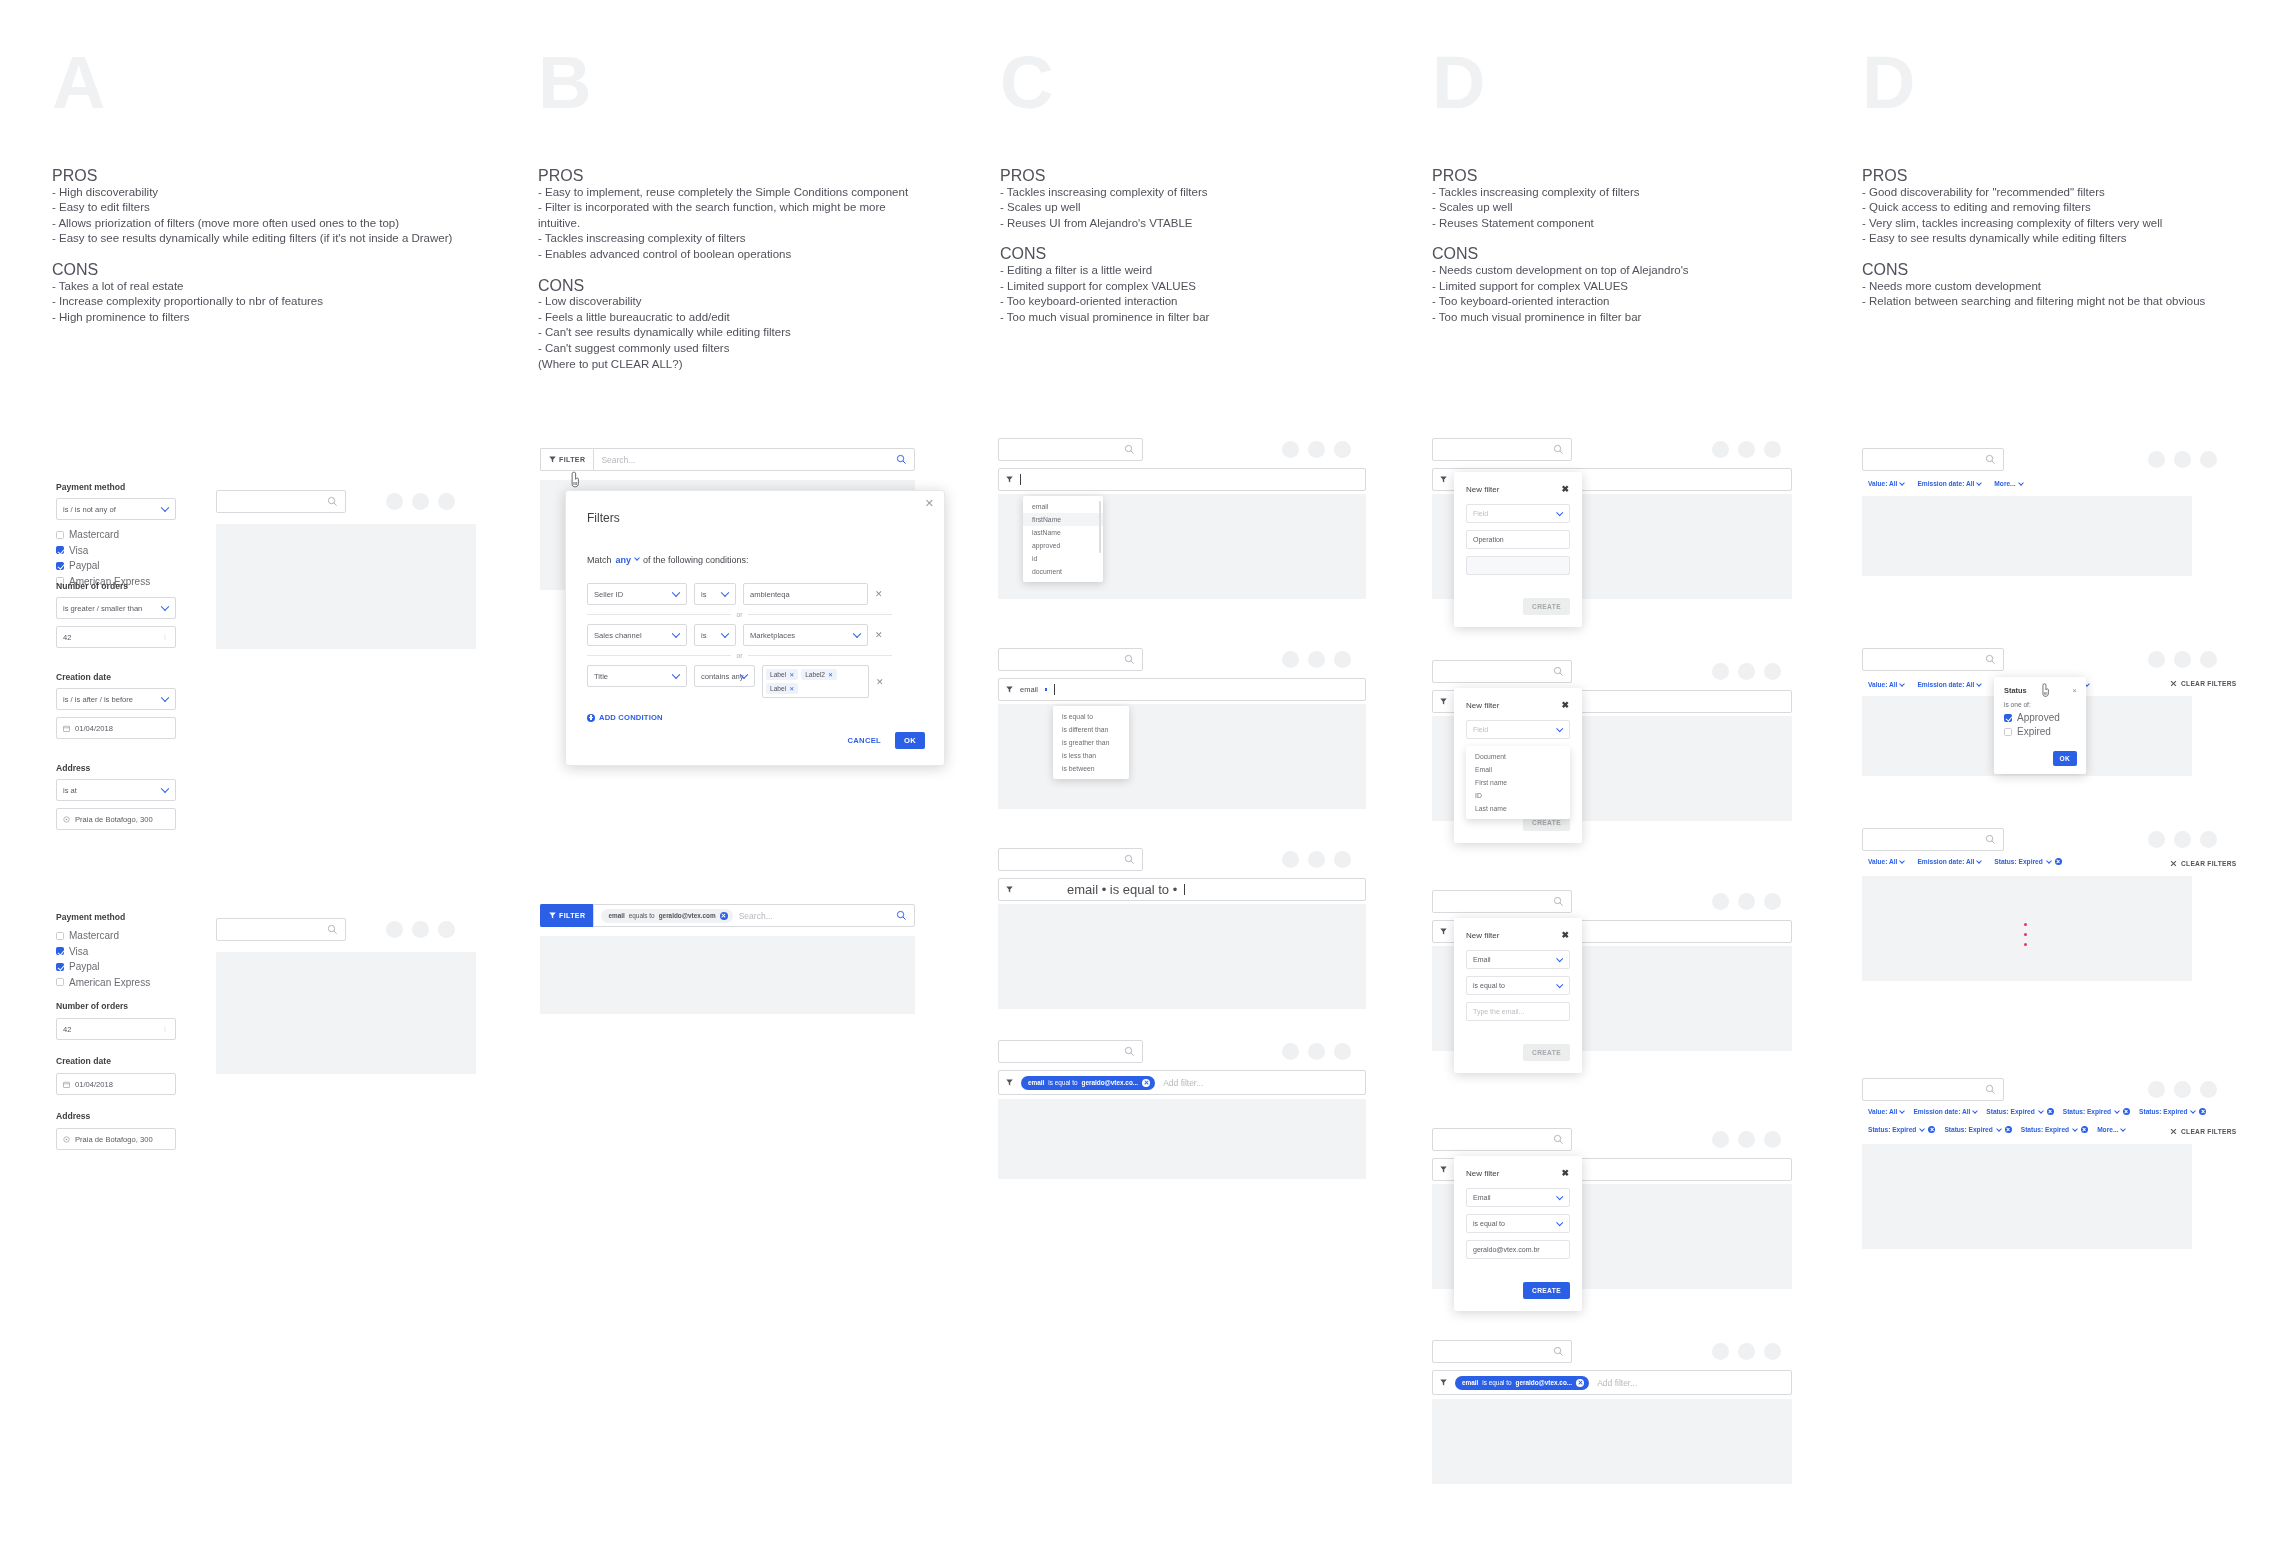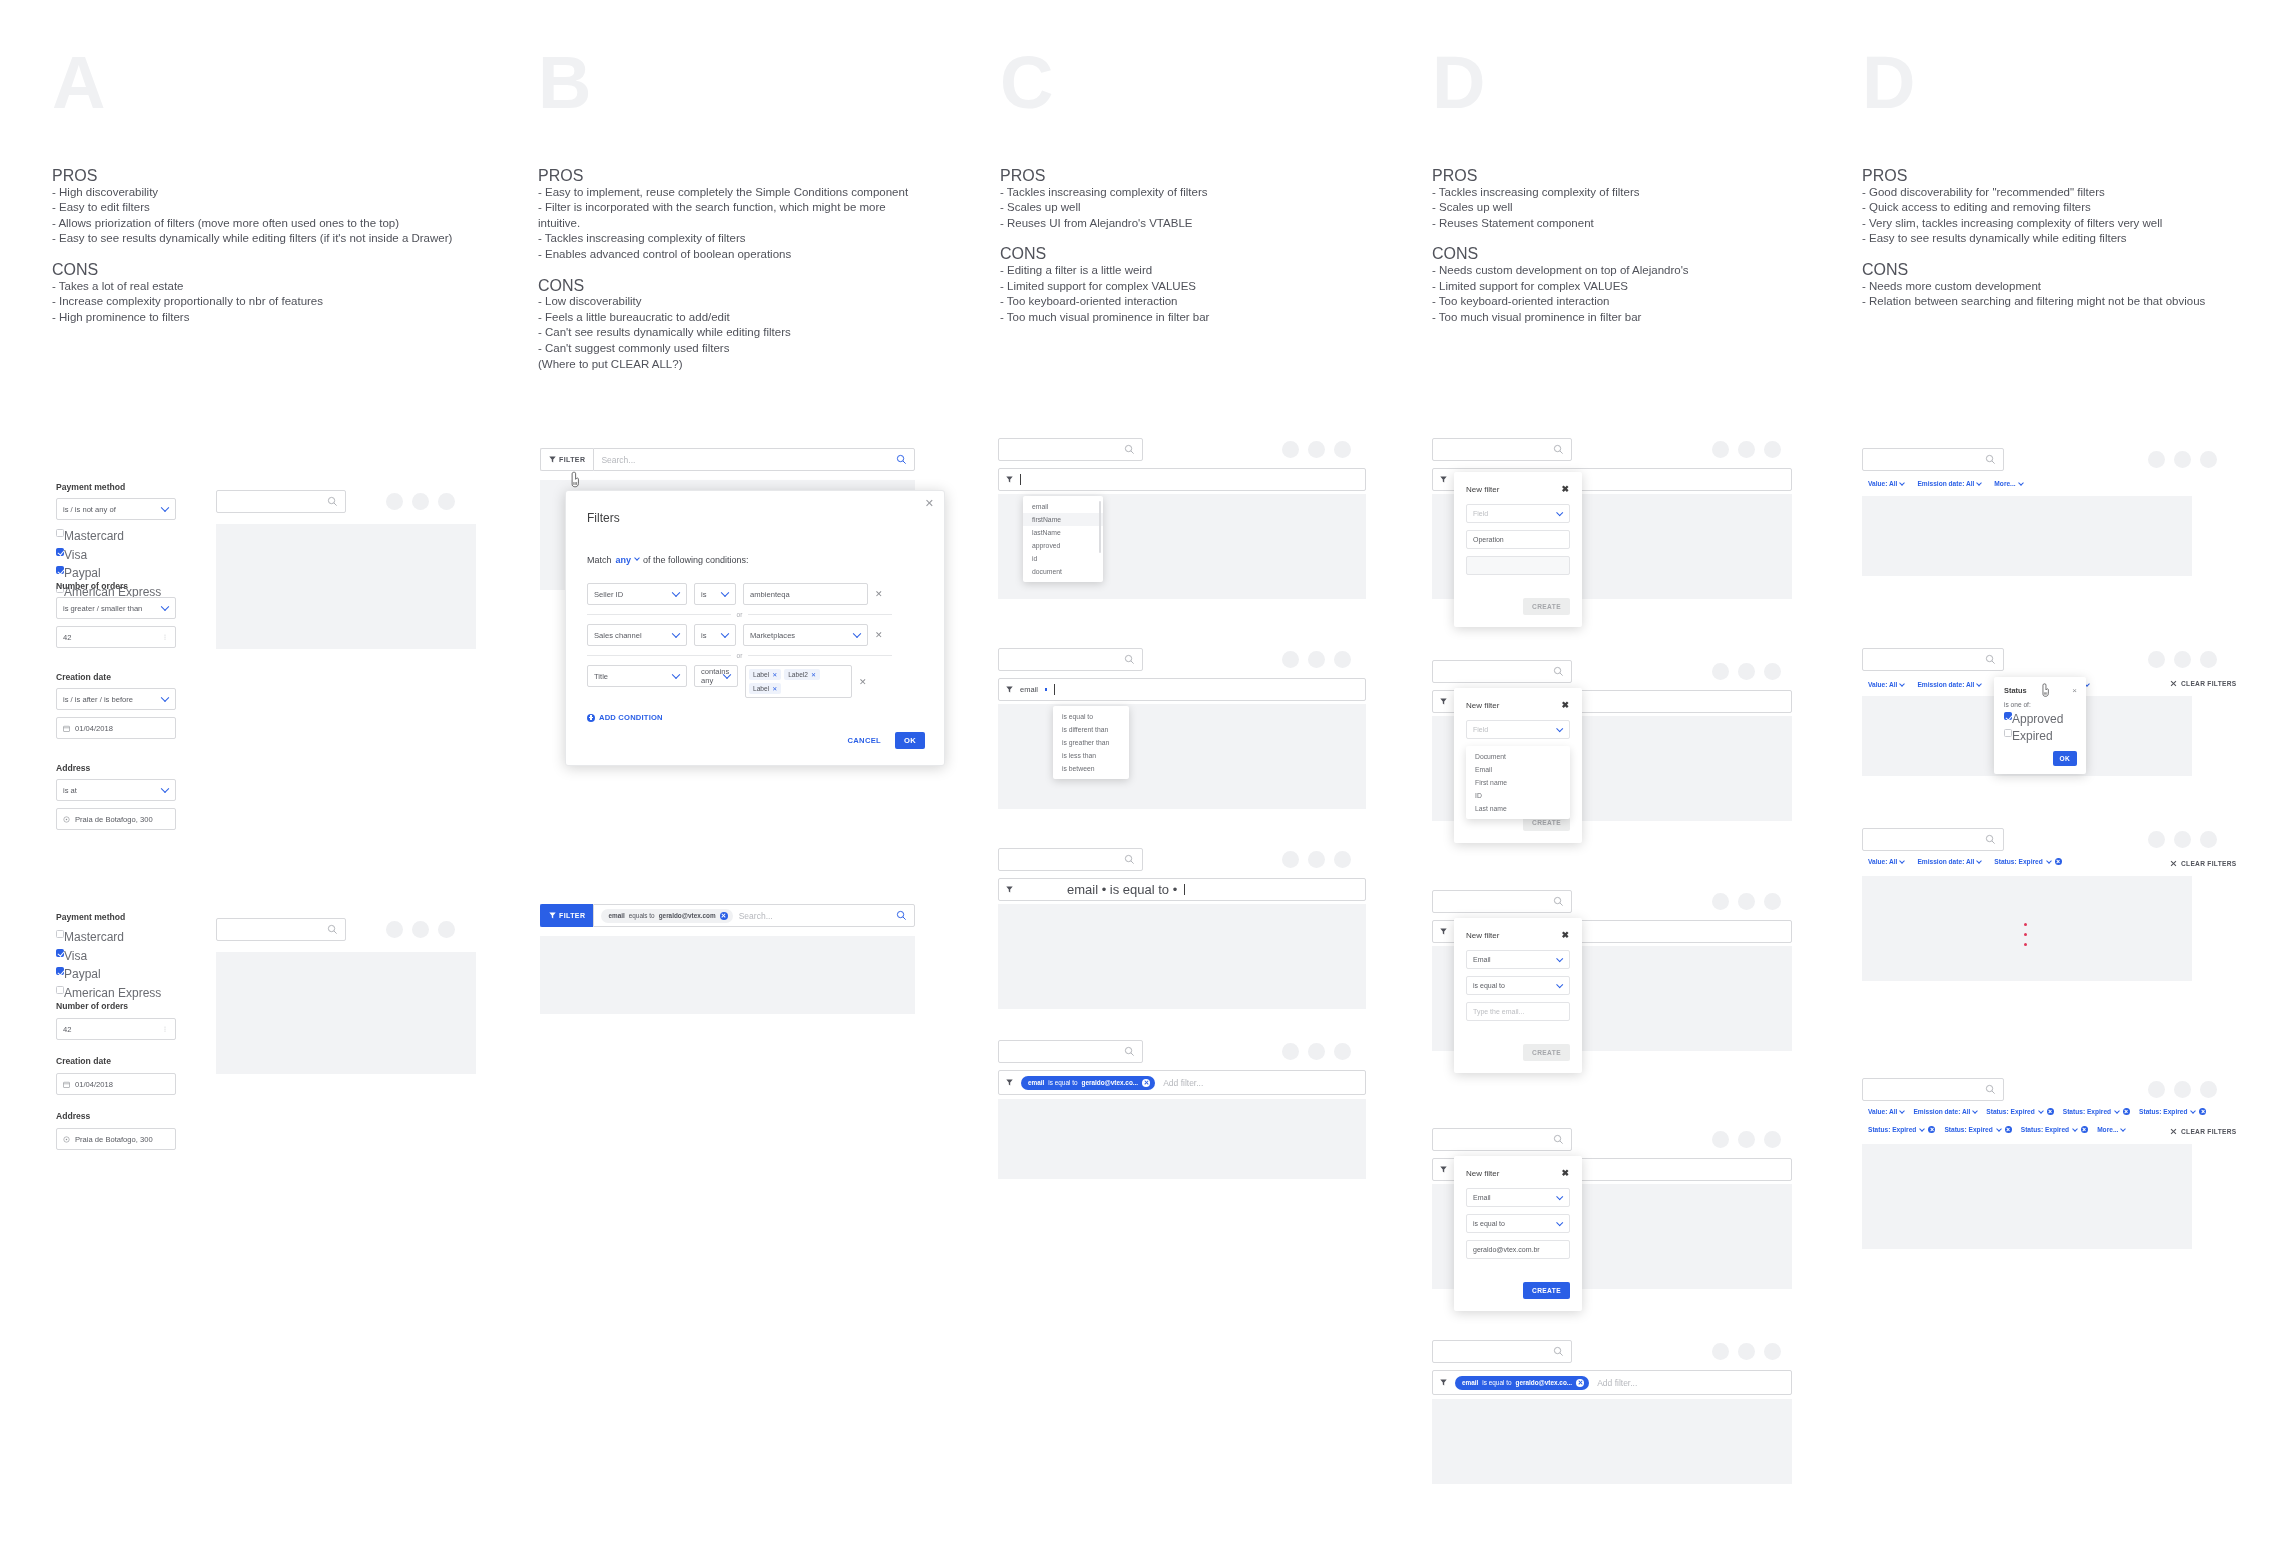--- a/index.html
+++ b/index.html
@@ -42,21 +42,21 @@
     height:22px; border:1px solid #d8d9dc; background:#fff; border-radius:2px;
     display:flex; align-items:center; padding:0 6px; font-size:7.6px; color:#585a61;
     position:relative;
   }
   .finput.hasChev::after {
     content:""; position:absolute; right:7px; top:50%; width:5px; height:5px;
     border-right:1.3px solid #2a5fe6; border-bottom:1.3px solid #2a5fe6;
     transform:translateY(-70%) rotate(45deg);
   }
   .lbl { font-size:8.6px; color:#3f3f40; font-weight:bold; }
-  .chk { display:flex; align-items:flex-start; font-size:12px; color:#6a6c72; }
+  .chk { display:flex; align-items:center; gap:5px; font-size:10px; color:#6a6c72; }
   .box { width:8px; height:8px; border:1px solid #c9cbd0; border-radius:1.5px; background:#fff; flex:none; }
   .box.on { background:#2a5fe6; border-color:#2a5fe6; position:relative; }
   .box.on::after {
     content:""; position:absolute; left:2px; top:0.5px; width:2.6px; height:5px;
     border-right:1.4px solid #fff; border-bottom:1.4px solid #fff; transform:rotate(40deg);
   }
 
   
   .dialog {
     background:#fff; border-radius:3px;
@@ -440,21 +440,21 @@
       <span class="rmx">✕</span>
     </div>
     <div class="orline" style="position:absolute;left:21px;top:161px;width:305px;">
       <i></i>
         <span>or</span>
         <i></i>
     </div>
 
     <div class="cond-row" style="position:absolute;left:21px;top:174px;width:340px;">
       <div class="finput hasChev" style="width:100px;">Title</div>
-      <div class="finput hasChev" style="width:44px;">contains any</div>
+      <div class="finput hasChev" style="width:61px;">contains any</div>
       <div class="tagbox" style="width:107px;">
         <span class="tag">
             <em style="font-style:normal">Label</em>
             <span>✕</span>
           </span>
         <span class="tag">
             <em style="font-style:normal">Label2</em>
             <span>✕</span>
           </span>
         <span class="tag">

